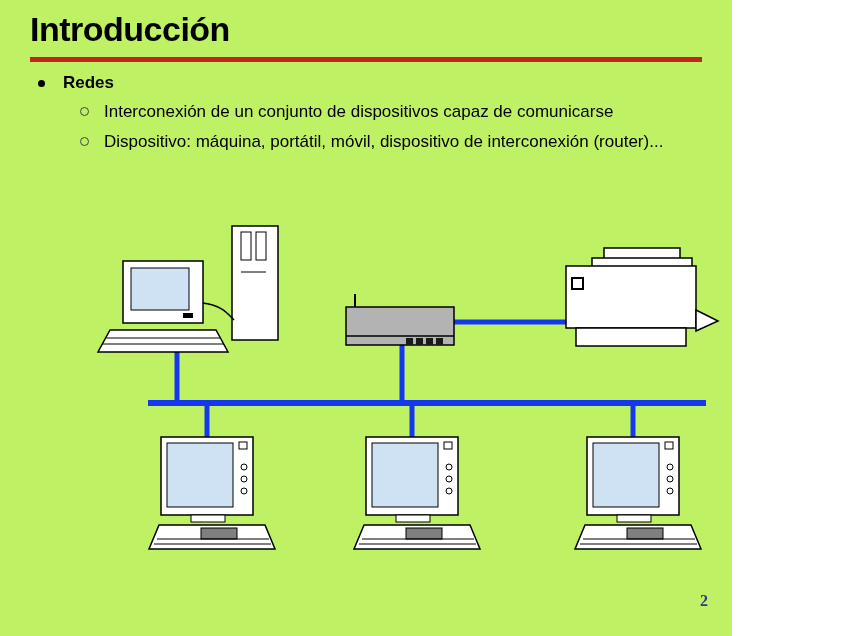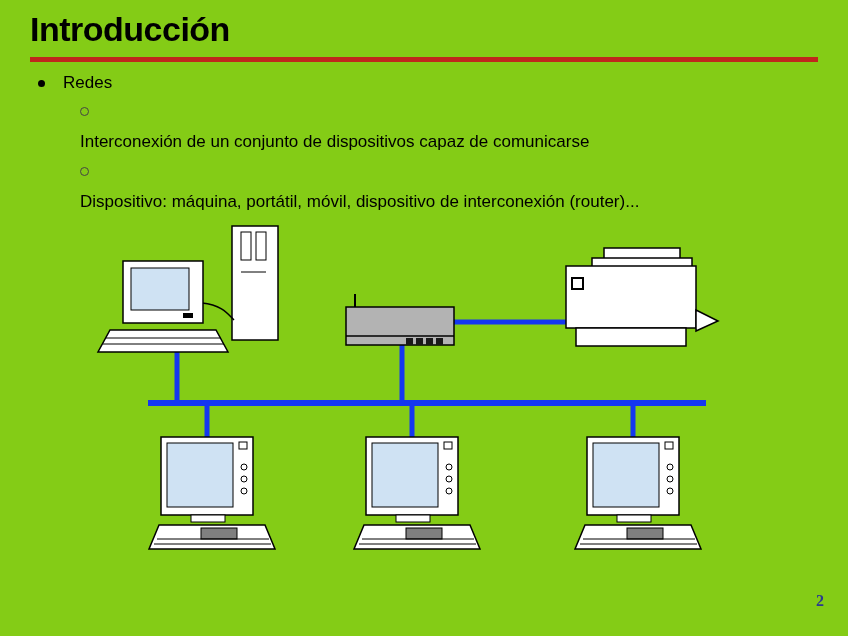--- a/index.html
+++ b/index.html
@@ -1,48 +1,48 @@
 <!DOCTYPE html>
 <html><head>
 <meta charset="utf-8">
 <title>Introducción</title>
 <style>
   html,body{margin:0;padding:0;background:#fff;}
   .slide{
     position:relative;
-    width:848px;height:636px;
-    background:#84cc16;
+    width:732px;height:636px;
+    background:#bef264;
     font-family:"Liberation Sans", sans-serif;
     color:#000;
     overflow:hidden;
   }
   .slide-title{
     margin:10px 0 0 30px;
     font-size:34px;
     font-weight:bold;
     letter-spacing:-0.5px;
   }
   .title-rule{
     position:absolute;
     left:30px; right:30px; top:57px;
     height:5px;
     background:#C0281C;
   }
   .content{ margin:24px 40px 0 36px; }
   .l1{
     display:flex; align-items:center; gap:18px;
-    font-weight:normal; font-size:17px;
+    font-weight:bold; font-size:17px;
   }
   .dot{
     width:7px;height:7px;border-radius:50%;
     background:#000; margin-left:2px; flex:none;
   }
   .l2{
     display:flex; align-items:flex-start; gap:15px;
-    font-size:17px; margin:8px 0 0 44px; line-height:22px;flex-direction:column;
+    font-size:17px; margin:8px 0 0 44px; line-height:22px;
   }
   .ring{
     width:7px;height:7px;border-radius:50%;
     border:1.5px solid #444; margin-top:6px; flex:none;
   }
   .diagram{
     position:absolute; left:0; top:0;
     width:848px; height:636px;
     pointer-events:none;
   }

